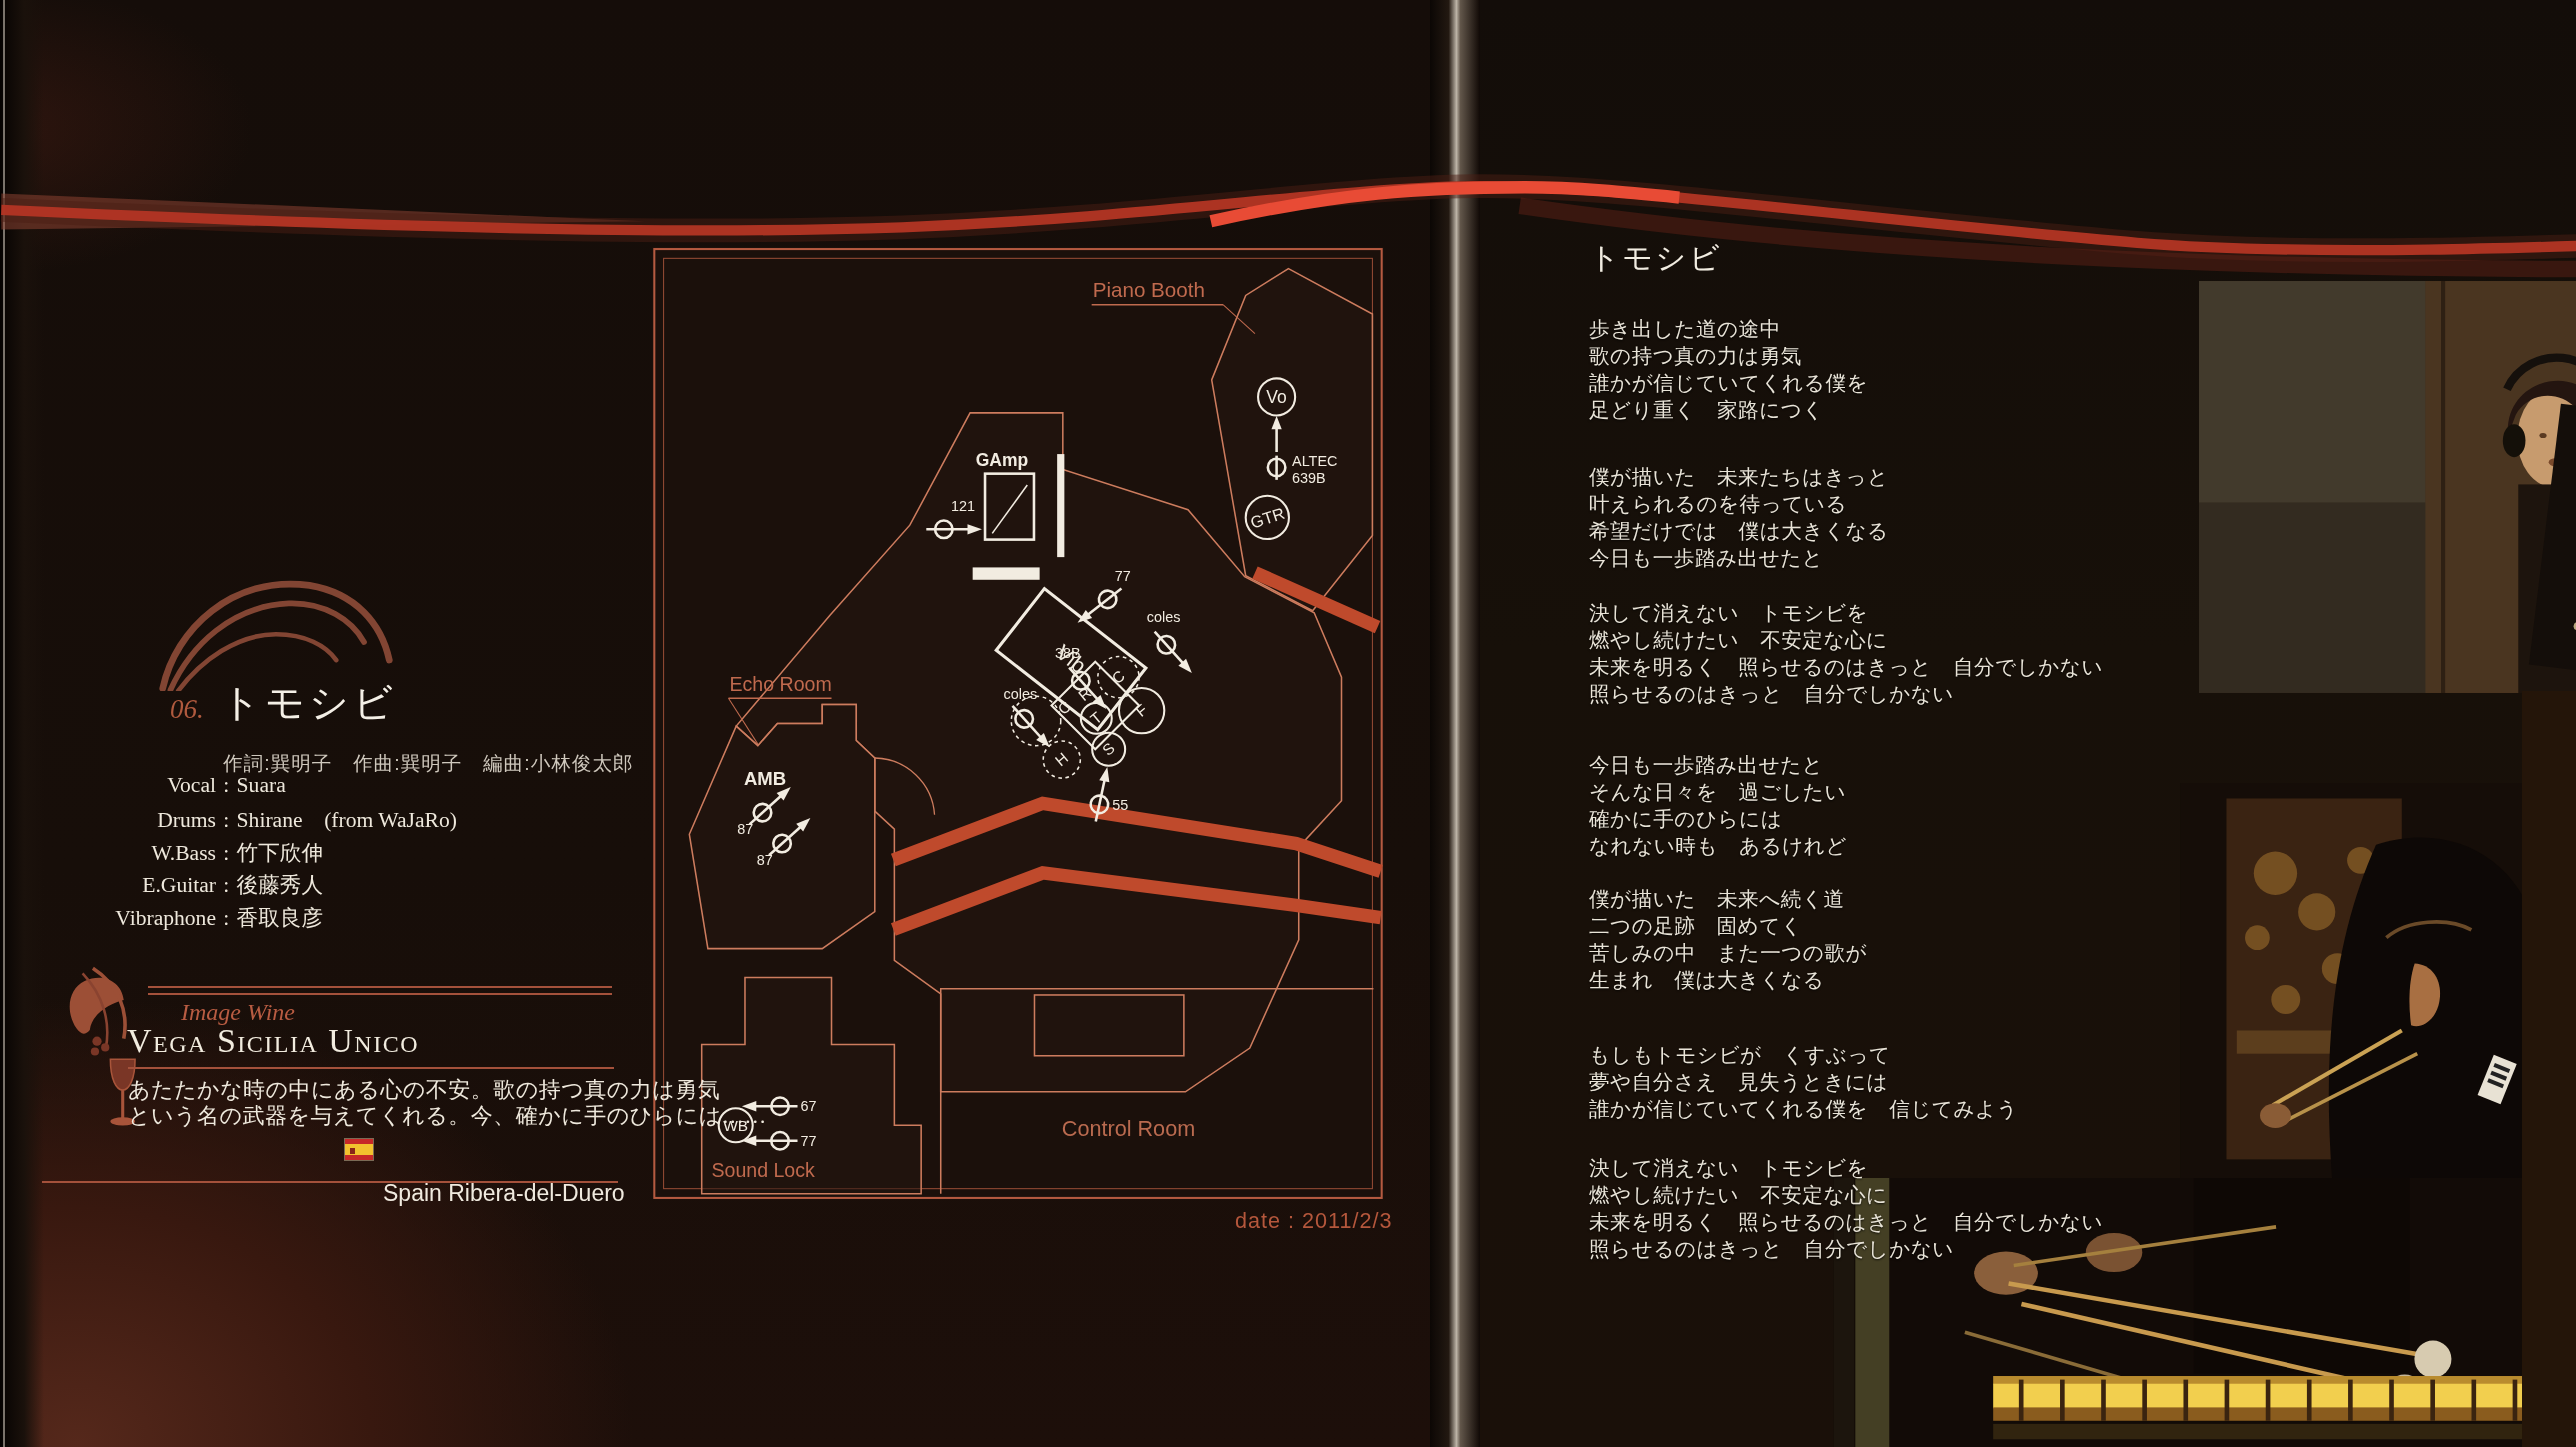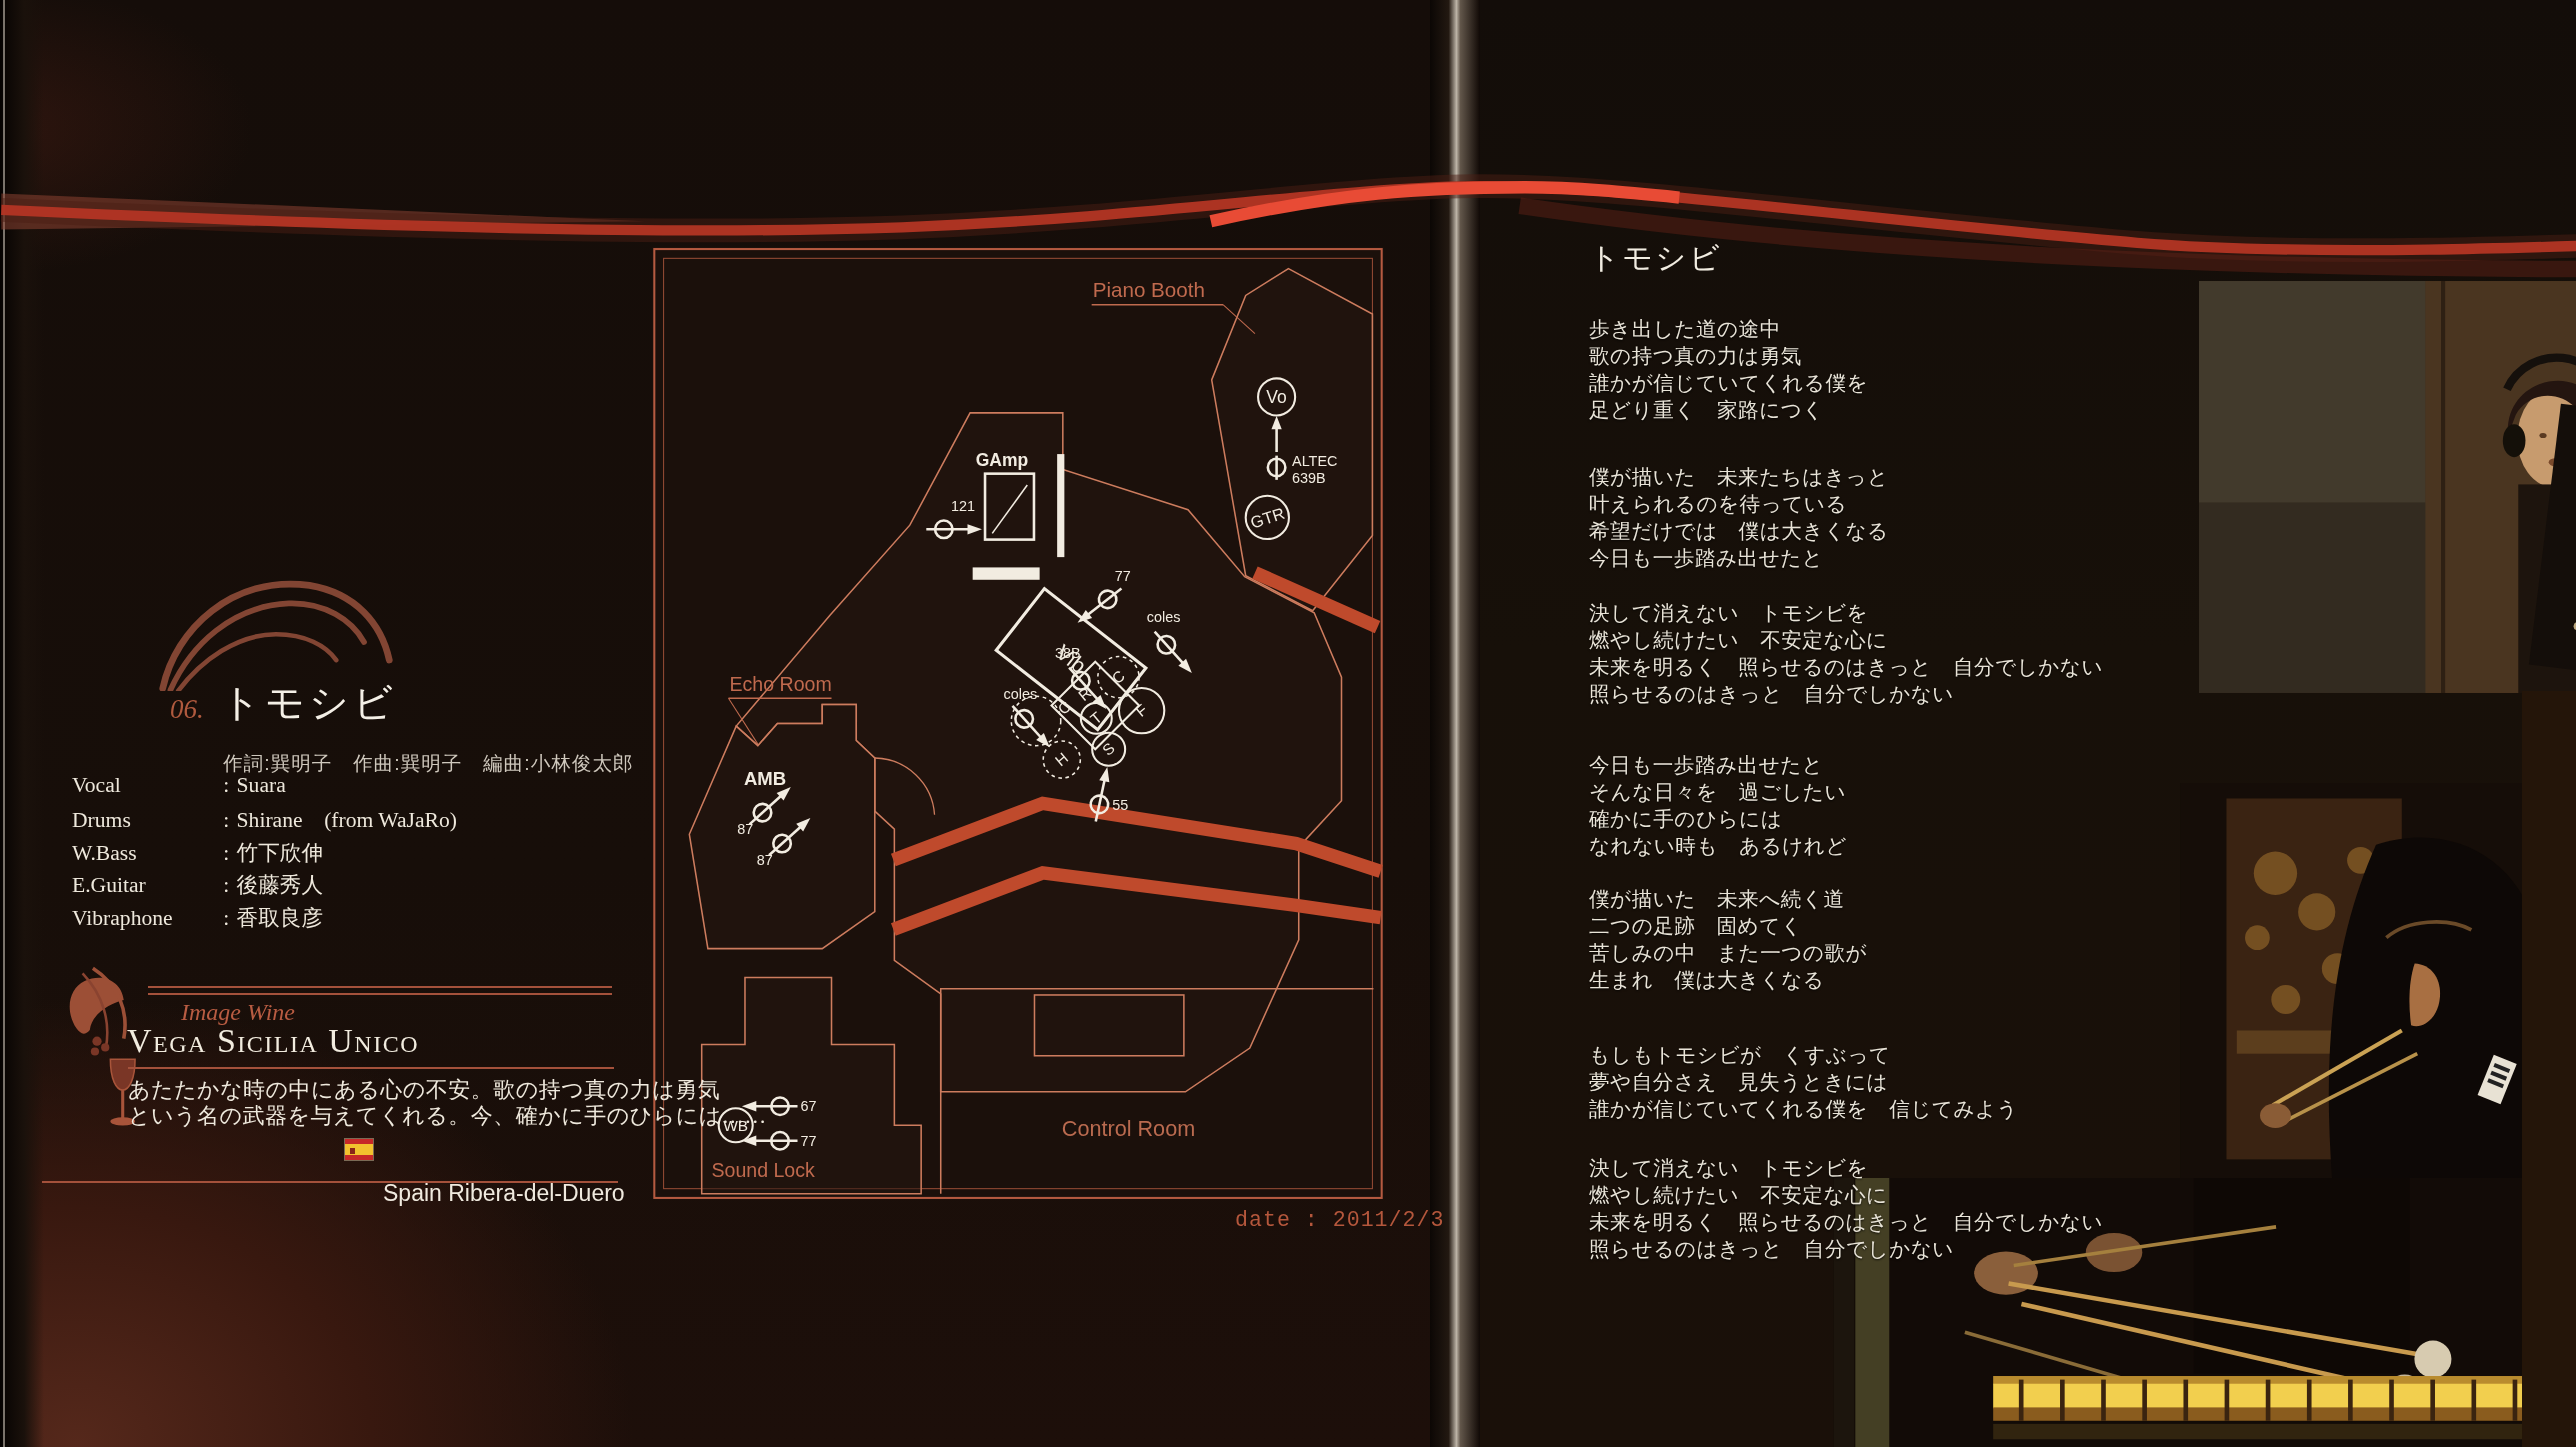--- a/index.html
+++ b/index.html
@@ -13,32 +13,32 @@
       radial-gradient(361px 206px at 0px 129px, rgba(90,35,24,.35), rgba(0,0,0,0) 70%),
       linear-gradient(180deg,#150d09 0%,#170e09 60%,#1d0f0a 100%);}
   .edge-strip{left:0;top:0;width:44px;height:1447px;
     background:linear-gradient(90deg,#060302 0%,#1a110b 55%,rgba(20,12,8,0) 100%);}
   .edge-line{left:3.1px;top:0;width:1.5px;height:1447px;background:#d8d0c2;opacity:.55;}
   .tracknum{font-family:"Liberation Serif",serif;font-style:italic;color:#b05a3e;font-size:27px;}
   .tracktitle{color:#f4efe6;font-size:39px;letter-spacing:4.1px;}
   .creditsline{color:#cfc8bd;font-size:19.6px;letter-spacing:1px;}
   .credit-row{position:absolute;left:72px;width:618px;color:#eee8dc;
     font-family:"Liberation Serif",serif;font-size:21.6px;}
-  .credit-role{display:inline-block;width:144px;text-align:left;}
+  .credit-role{display:inline-block;width:144px;text-align:right;}
   .credit-colon{display:inline-block;width:20.6px;text-align:center;}
   .winehead{font-family:"Liberation Serif",serif;font-style:italic;color:#b85c42;font-size:24px;}
   .winename{font-family:"Liberation Serif",serif;font-variant:small-caps;color:#f2ecdf;
     font-size:34px;letter-spacing:1.5px;}
   .winedesc{font-family:"Liberation Serif",serif;color:#efe9dd;font-size:22px;letter-spacing:0.5px;}
   .redline{background:#a4513b;height:1.5px;}
   .origin{color:#f0eadf;font-size:23px;margin-top:42px;}
   .flag{width:30px;height:23px;border:0.5px solid #7a6a55;box-sizing:border-box;
     background:linear-gradient(180deg,#c62828 0 26%,#f2c12e 26% 74%,#c62828 74% 100%);}
   .flag i{position:absolute;left:5.2px;top:9.3px;width:4.6px;height:5.7px;background:#8a2418;}
-  .datetext{font-family:Liberation Mono, monospace;color:#b5573c;font-size:21.6px;letter-spacing:1px;}
+  .datetext{font-family:Liberation Sans, sans-serif;color:#b5573c;font-size:21.6px;letter-spacing:1px;}
   
   .spine{left:1430px;top:0;width:49px;height:1447px;
     background:linear-gradient(90deg,#0a0604 0%,#241a12 38%,#cfc6b8 54%,#6b5f52 62%,#150d09 100%);opacity:.9;}
   
   .right-bg{left:1480px;top:0;width:1443px;height:1447px;
     background:linear-gradient(180deg,#130d09 0%,#171009 45%,#1a1009 100%);}
   .lyr-title{color:#f1ece1;font-size:30px;letter-spacing:2.6px;}
   .stanza{position:absolute;left:1589px;}
   .lyr{color:#e9e4d8;font-size:20.6px;line-height:27px;letter-spacing:0.5px;
     text-shadow:0 1px 2.1px rgba(0,0,0,.8);white-space:nowrap;}

